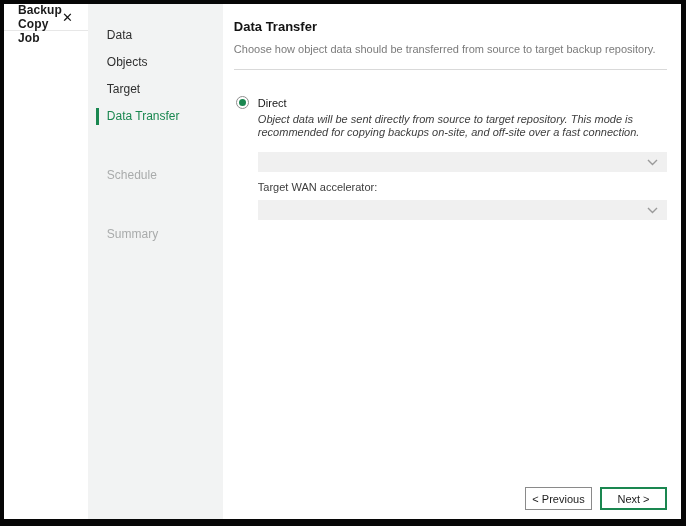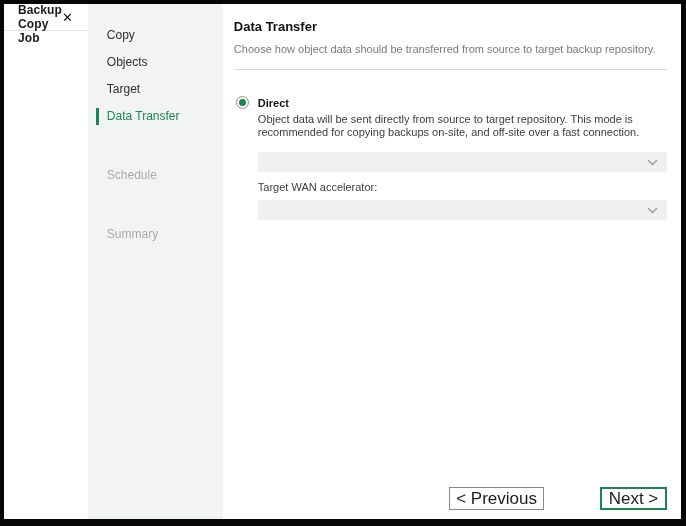--- a/index.html
+++ b/index.html
@@ -54,24 +54,24 @@
   .option-head { display: flex; align-items: center; }
   .radio {
     width: 13px; height: 13px; flex: 0 0 13px;
     border: 1px solid #8f8f8f; border-radius: 50%;
     background: #ffffff;
     display: inline-flex; align-items: center; justify-content: center;
     margin-right: 9px; cursor: default;
   }
   .radio .dot { width: 7px; height: 7px; border-radius: 50%; background: transparent; }
   .radio.selected .dot { background: #1a8750; }
-  .option-label { font-size: 11px; font-weight: 700; color: #161616; }
+  .option-label { font-size: 11px; font-weight: 400; color: #161616; }
   .opt-desc {
     margin: 4px 0 0 22px; font-size: 11px; line-height: 13px;
-    color: #3d3d3d; max-width: 497px;
+    color: #3d3d3d; max-width: 497px; font-style: italic;
   }
   .option + .option { margin-top: 13px; }
 
   .field { margin: 9px 0 0 22px; }
   .field-label { font-size: 11px; color: #3d3d3d; display: block; }
   .select {
     margin-top: 7px; height: 20px; width: 100%;
     background: #f0f0f0; border: 1px solid #f0f0f0;
     display: flex; align-items: center; justify-content: space-between;
     padding: 0 8px; cursor: default;
@@ -82,40 +82,40 @@
   
   .footer {
     margin-top: auto;
     display: flex; justify-content: flex-end; gap: 8px;
     padding-bottom: 1px;
   }
   .btn {
     min-width: 67px; height: 23px;
     background: #ffffff; border: 1px solid #8a8a8a;
     font-family: "Liberation Sans", sans-serif;
-    font-size: 17px; color: #1c1c1c; text-align: center;
-    padding: 0 6px; cursor: default; margin-left: 48px;
+    font-size: 11px; color: #1c1c1c; text-align: center;
+    padding: 0 6px; cursor: default;
   }
   .btn.default { border: 2px solid #1a8750; }
   .btn.disabled { background: #eaeaea; border-color: #d8d8d8; color: #9d9d9d; }
 </style>
 </head>
 <body>
 
 <div class="window">
 
   <div class="titlebar">
     <span class="title">New Backup Copy Job</span>
     <span class="close">✕</span>
   </div>
 
   <div class="body">
 
     <div class="sidebar">
-      <div class="nav-item">Copy</div>
+      <div class="nav-item">Data</div>
       <div class="nav-item">Objects</div>
       <div class="nav-item">Target</div>
       <div class="nav-item active">Data Transfer</div>
       <div class="nav-item disabled">Schedule</div>
       <div class="nav-item disabled">Summary</div>
     </div>
 
     <div class="content">
 
       <h1 class="page-title">Data Transfer</h1>

